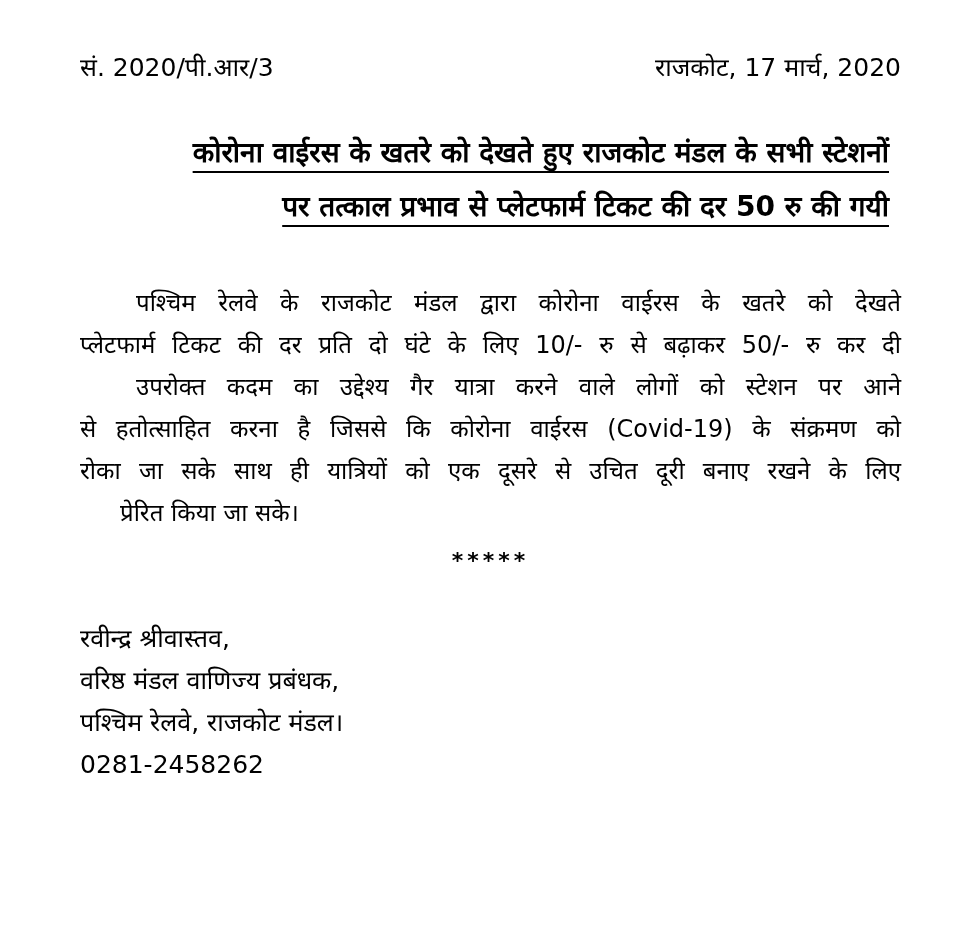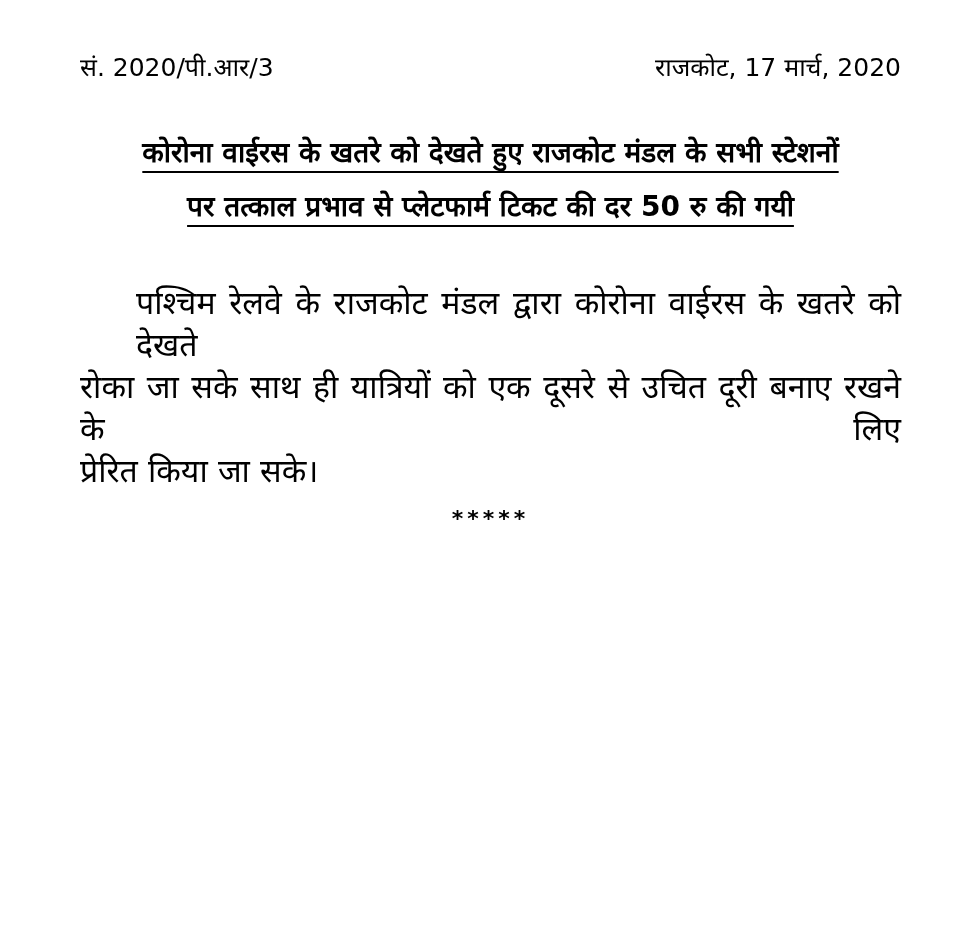--- a/index.html
+++ b/index.html
@@ -20,44 +20,44 @@
   }
   .header-row {
     display: flex;
     justify-content: space-between;
     align-items: flex-start;
     font-size: 25px;
     line-height: 32px;
   }
   .doc-title {
     margin: 42px 12px 0 12px;
-    text-align: center;
+    text-align: right;
     font-size: 28px;
     font-weight: bold;
     line-height: 54px;
   }
   .title-line {
     display: inline-block;
     text-decoration: underline;
     text-decoration-thickness: 2px;
     text-underline-offset: 9px;
   }
   .body-text {
     margin-top: 48px;
-    font-size: 32px;
+    font-size: 24px;
     line-height: 42px;
   }
   .para { margin: 0; }
   .line {
     display: block;
     text-align: justify;
     text-align-last: justify;
   }
   .line.first { padding-left: 56px; }
-  .line.last  { text-align-last: left; }
+  .line.last  { text-align-last: left; margin-left: 40px; }
   .separator {
     margin-top: 12px;
     text-align: center;
     font-size: 22px;
     font-weight: bold;
     letter-spacing: 4px;
     line-height: 30px;
   }
   .signature {
     margin-top: 42px;
@@ -78,25 +78,34 @@
 
   <h1 class="doc-title">
     <span class="title-line">कोरोना वाईरस के खतरे को देखते हुए राजकोट मंडल के सभी स्टेशनों</span>
     <span class="title-line">पर तत्काल प्रभाव से प्लेटफार्म टिकट की दर 50 रु की गयी</span>
   </h1>
 
   <div class="body-text">
 
     <p class="para">
       <span class="line first">पश्चिम रेलवे के राजकोट मंडल द्वारा कोरोना वाईरस के खतरे को देखते</span>
+      <span class="line">प्लेटफार्म टिकट की दर प्रति दो घंटे के लिए 10/- रु से बढ़ाकर 50/- रु कर दी</span>
     </p>
 
     <p class="para">
+      <span class="line first">उपरोक्त कदम का उद्देश्य गैर यात्रा करने वाले लोगों को स्टेशन पर आने</span>
+      <span class="line">से हतोत्साहित करना है जिससे कि कोरोना वाईरस (Covid-19) के संक्रमण को</span>
       <span class="line">रोका जा सके साथ ही यात्रियों को एक दूसरे से उचित दूरी बनाए रखने के लिए</span>
       <span class="line last">प्रेरित किया जा सके।</span>
     </p>
 
   </div>
 
   <div class="separator">*****</div>
 
+  <div class="signature">
+    <span class="sig-line">रवीन्द्र श्रीवास्तव,</span>
+    <span class="sig-line">वरिष्ठ मंडल वाणिज्य प्रबंधक,</span>
+    <span class="sig-line">पश्चिम रेलवे, राजकोट मंडल।</span>
+    <span class="sig-line">0281-2458262</span>
+  </div>
 
 </div>
 
 </body></html>

